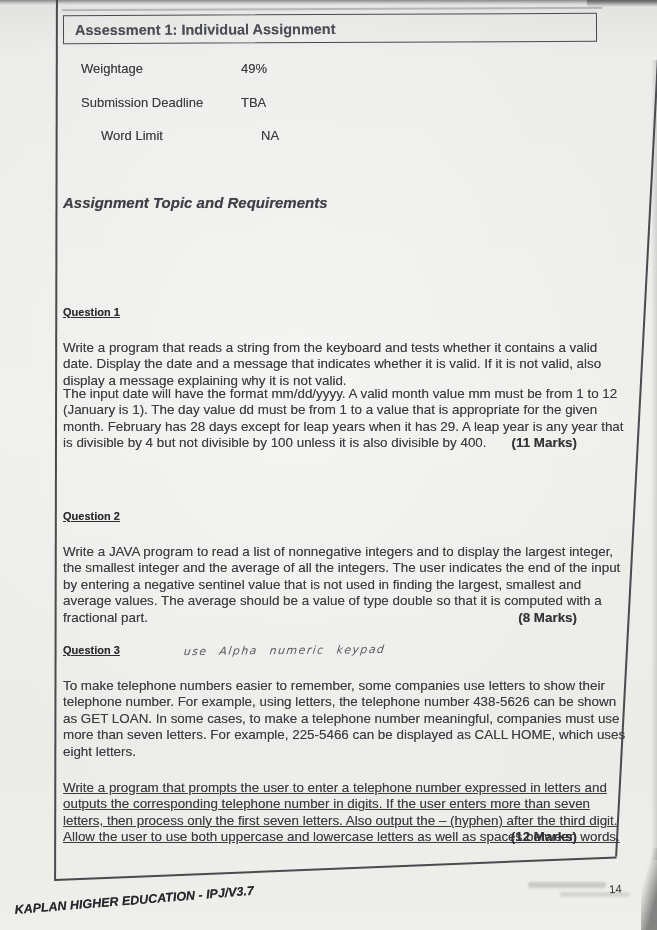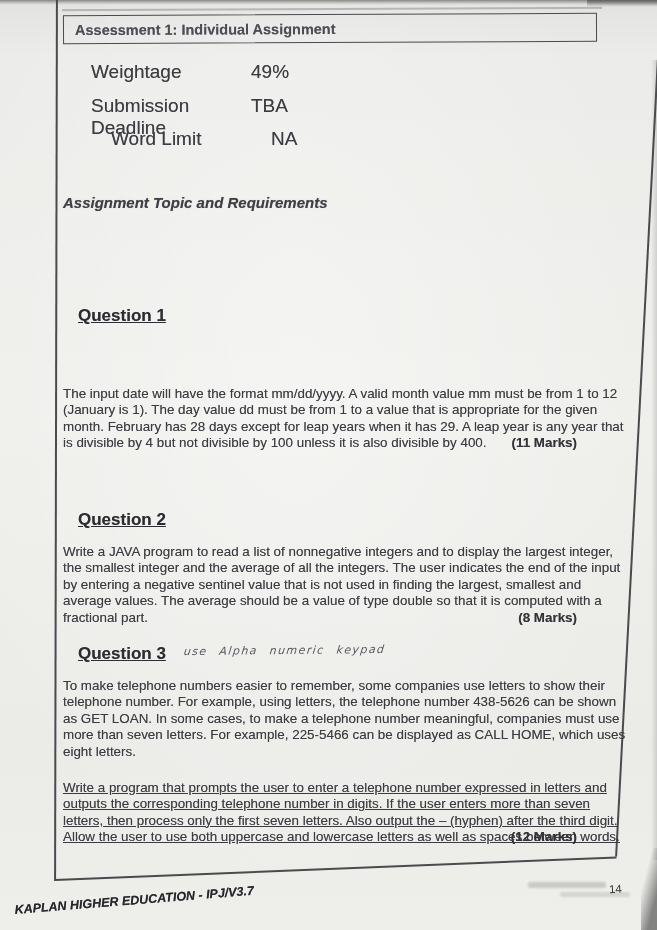--- a/index.html
+++ b/index.html
@@ -38,34 +38,34 @@
   .bx-bottom{left:55px;top:879px;width:562px;height:1.6px;transform-origin:left center;transform:rotate(-2.3deg);}
 
   
   .txt{color:#3b3b41;text-shadow:0 0 0.6px rgba(58,58,64,0.5);}
   .title-box{
     position:absolute;left:63px;top:14px;width:534px;height:29px;
     border:1.6px solid #4a4a50;box-sizing:border-box;transform:rotate(-0.25deg);
     display:flex;align-items:center;padding-left:11px;
   }
   .title-box .t{font-weight:bold;font-size:14.5px;color:#4b4e55;text-shadow:0 0 0.6px rgba(75,78,85,0.5);}
-  .meta-row{position:absolute;left:91px;font-size:19px;}
+  .meta-row{position:absolute;left:81px;font-size:13px;}
   .meta-row .lab{display:inline-block;width:160px;}
   .meta-row .val{position:absolute;left:160px;top:0;}
   .mr1{top:61px;} .mr2{top:95px;} .mr3{top:128px;margin-left:20px;}
 
   .section-heading{
     position:absolute;left:63px;top:194px;
     font-weight:bold;font-style:italic;font-size:15px;color:#3e3e45;
     text-shadow:0 0 0.7px rgba(62,62,69,0.5);
   }
   .para{position:absolute;left:63px;width:566px;font-size:13.4px;line-height:16.4px;}
   .p-intro{top:255px;}
   .emph{font-weight:bold;text-decoration:underline;}
-  .q-heading{position:absolute;left:63px;font-size:17px;font-weight:bold;color:#2c2c31;margin-left:15px;}
+  .q-heading{position:absolute;left:63px;font-size:11px;font-weight:bold;color:#2c2c31;}
   .q-heading .u{text-decoration:underline;padding-right:4px;}
   .qh1{top:306px;} .qh2{top:510px;} .qh3{top:644px;}
   .p-q1a{top:340px;} .p-q1b{top:386px;} .p-q2{top:544px;} .p-q3a{top:678px;} .p-q3b{top:780px;text-decoration:underline;}
   .marks{position:absolute;right:52px;bottom:0;font-weight:bold;color:#333338;}
 
   .handnote{
     position:absolute;left:184px;top:644px;
     font-family:"DejaVu Sans", sans-serif;font-style:italic;
     font-size:11px;color:#44444c;letter-spacing:1.4px;word-spacing:7px;
     transform:skewX(-7deg) rotate(-0.6deg);opacity:0.88;
@@ -115,20 +115,21 @@
     <span class="lab">Word Limit</span>
     <span class="val">NA</span>
   </div>
 
   <div class="section-heading">Assignment Topic and Requirements</div>
 
 
   <div class="q-heading qh1 txt">
     <span class="u">Question 1</span>
   </div>
+  <div class="para p-q1a txt">Write a program that reads a string from the keyboard and tests whether it contains a valid date. Display the date and a message that indicates whether it is valid. If it is not valid, also display a message explaining why it is not valid.</div>
   <div class="para p-q1b txt">
     <span>The input date will have the format mm/dd/yyyy. A valid month value mm must be from 1 to 12 (January is 1). The day value dd must be from 1 to a value that is appropriate for the given month. February has 28 days except for leap years when it has 29. A leap year is any year that is divisible by 4 but not divisible by 100 unless it is also divisible by 400.</span>
     <span class="marks">(11 Marks)</span>
   </div>
 
   <div class="q-heading qh2 txt">
     <span class="u">Question 2</span>
   </div>
   <div class="para p-q2 txt">
     <span>Write a JAVA program to read a list of nonnegative integers and to display the largest integer, the smallest integer and the average of all the integers. The user indicates the end of the input by entering a negative sentinel value that is not used in finding the largest, smallest and average values. The average should be a value of type double so that it is computed with a fractional part.</span>

